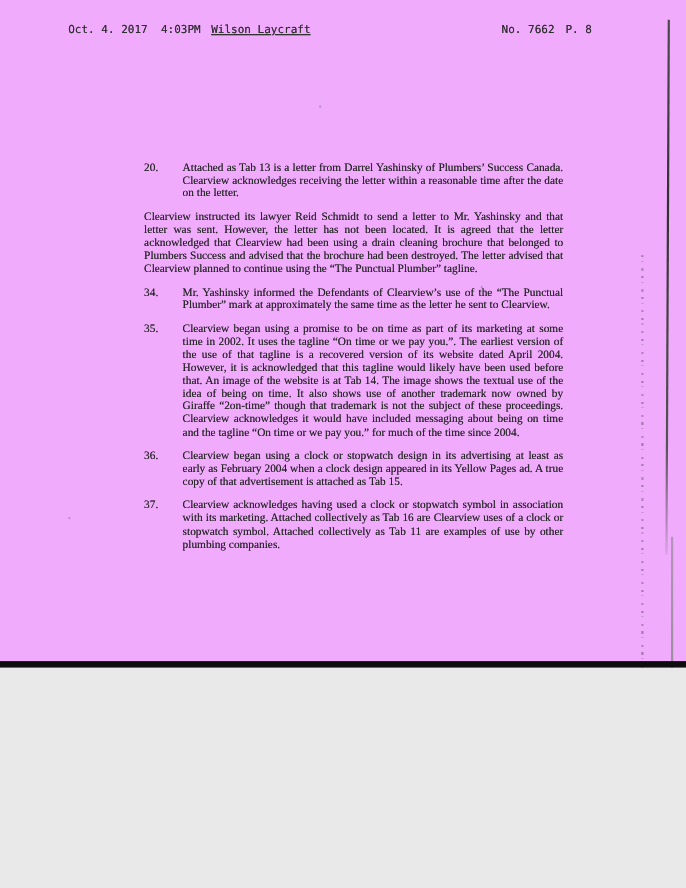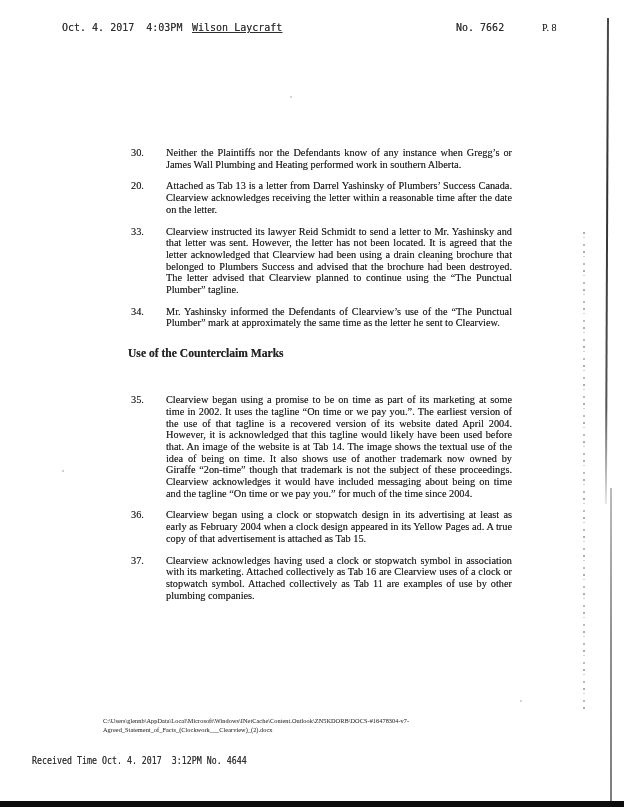--- a/index.html
+++ b/index.html
@@ -3,38 +3,38 @@
 <meta charset="utf-8">
 <style>
   html, body { margin:0; padding:0; }
   body {
     width:624px; height:807px;
     background:#e9e9e9;
     font-family:"Liberation Serif", serif;
   }
   .page {
     position:relative;
-    width:624px; height:807px;
-    background:#ffffff;
+    width:624px; height:607px;
+    background:#f0abfc;
     overflow:hidden;
     color:#242424;
   }
   
   .fax-text {
     font-family:"DejaVu Sans Mono", monospace;
     color:#2e2e2e;
     white-space:pre;
     text-shadow:0 0 0.5px rgba(0,0,0,0.55);
   }
   .fax-header { position:absolute; top:22px; left:0; right:0; height:14px; font-size:10px; }
   .fx { position:absolute; top:0; }
   .fx-datetime { left:62px; }
   .fx-sender  { left:192px;text-decoration:underline; }
   .fx-number  { left:456px; }
-  .fx-page    { left:542px;font-family:Liberation Serif, serif; }
+  .fx-page    { left:514px; }
 
   
   .doc-body {
     position:absolute;
     top:147px; left:131px; width:381px;
     font-size:10.3px; line-height:11.7px;
   }
   .para {
     display:flex;
     margin:0 0 10px 0;
@@ -120,36 +120,30 @@
 
   <header class="fax-header">
     <span class="fax-text fx fx-datetime">Oct. 4. 2017  4:03PM</span>
     <span class="fax-text fx fx-sender">Wilson Laycraft</span>
     <span class="fax-text fx fx-number">No. 7662</span>
     <span class="fax-text fx fx-page">P. 8</span>
   </header>
 
   <main class="doc-body" id="doc-body">
       <div class="para">
-        <span class="para-num">30.</span>
-        <span class="para-text"><span>Neither the Plaintiffs nor the Defendants know of any instance when Gregg’s or James Wall Plumbing and Heating performed work in southern Alberta.</span></span>
-      </div>
-      <div class="para">
         <span class="para-num">20.</span>
         <span class="para-text"><span>Attached as </span><span class="bold">Tab 13</span><span> is a letter from Darrel Yashinsky of Plumbers’ Success Canada.  Clearview acknowledges receiving the letter within a reasonable time after the date on the letter.</span></span>
       </div>
       <div class="para">
-        <span class="para-num">33.</span>
         <span class="para-text"><span>Clearview instructed its lawyer Reid Schmidt to send a letter to Mr. Yashinsky and that letter was sent.  However, the letter has not been located.  It is agreed that the letter acknowledged that Clearview had been using a drain cleaning brochure that belonged to Plumbers Success and advised that the brochure had been destroyed. The letter advised that Clearview planned to continue using the “The Punctual Plumber” tagline.</span></span>
       </div>
       <div class="para">
         <span class="para-num">34.</span>
         <span class="para-text"><span>Mr. Yashinsky informed the Defendants of Clearview’s use of the “The Punctual Plumber” mark at approximately the same time as the letter he sent to Clearview.</span></span>
       </div>
-      <h2 class="section-heading">Use of the Counterclaim Marks</h2>
       <div class="para">
         <span class="para-num">35.</span>
         <span class="para-text"><span>Clearview began using a promise to be on time as part of its marketing at some time in 2002.  It uses the tagline “On time or we pay you.”.  The earliest version of the use of that tagline is a recovered version of its website dated April 2004.  However, it is acknowledged that this tagline would likely have been used before that.  An image of the website is at </span><span class="bold">Tab 14</span><span>.  The image shows the textual use of the idea of being on time.  It also shows use of another trademark now owned by Giraffe “2on-time” though that trademark is not the subject of these proceedings. Clearview acknowledges it would have included messaging about being on time and the tagline “On time or we pay you.” for much of the time since 2004.</span></span>
       </div>
       <div class="para">
         <span class="para-num">36.</span>
         <span class="para-text"><span>Clearview began using a clock or stopwatch design in its advertising at least as early as February 2004 when a clock design appeared in its Yellow Pages ad.  A true copy of that advertisement is attached as </span><span class="bold">Tab 15</span><span>.</span></span>
       </div>
       <div class="para">
         <span class="para-num">37.</span>

